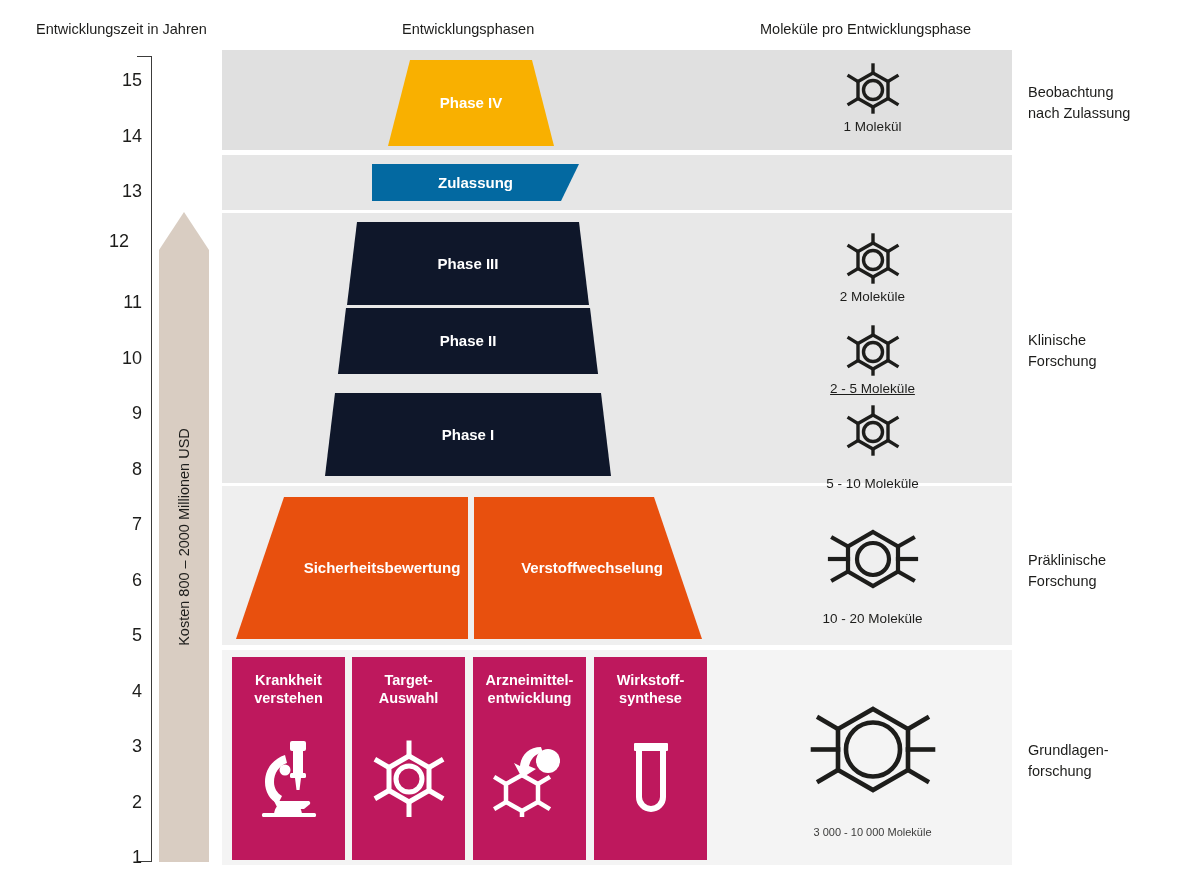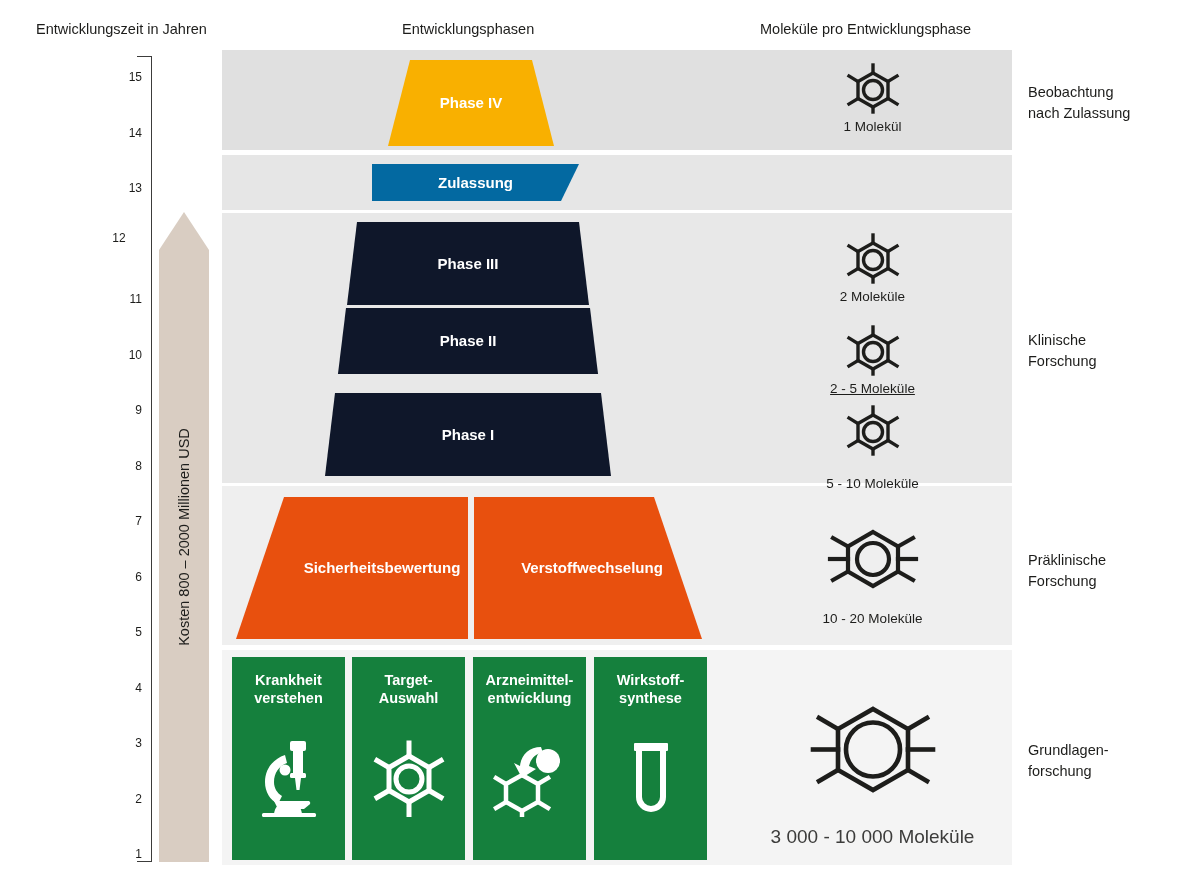--- a/index.html
+++ b/index.html
@@ -12,21 +12,21 @@
 
   
   .hdr{position:absolute;font-size:14.5px;color:#1d1d1b;white-space:nowrap;}
   #hdr-time{left:36px;top:21px;}
   #hdr-phases{left:402px;top:21px;}
   #hdr-mol{left:760px;top:21px;}
 
   
   .axis-line{position:absolute;left:151px;top:56px;width:1px;height:805px;background:#3c3c3b;}
   .axis-cap{position:absolute;left:137px;width:15px;height:1px;background:#3c3c3b;}
-  .tick{position:absolute;width:46px;text-align:right;font-size:12px;color:#1d1d1b;left:96px;}
+  .tick{position:absolute;width:46px;text-align:right;font-size:18px;color:#1d1d1b;left:96px;}
 
   
   .cost-arrow{position:absolute;left:159px;top:212px;width:50px;height:650px;
     background:#d9cdc2;
     clip-path:polygon(0 38px,25px 0,50px 38px,50px 650px,0 650px);}
   .cost-label{position:absolute;left:159px;top:212px;width:650px;height:50px;
     transform:rotate(-90deg);transform-origin:0 0;
     margin-top:650px;
     display:flex;align-items:center;justify-content:center;
     font-size:14.5px;color:#1d1d1b;white-space:nowrap;}
@@ -59,21 +59,21 @@
   #phase1{left:325px;top:393px;width:286px;height:83px;
     clip-path:polygon(10px 0,276px 0,286px 83px,0 83px);}
 
   .preclin{position:absolute;background:#e8500e;}
   #sicherheit{left:236px;top:497px;width:232px;height:142px;
     clip-path:polygon(48px 0,232px 0,232px 142px,0 142px);}
   #verstoffwechselung{left:474px;top:497px;width:228px;height:142px;
     clip-path:polygon(0 0,180px 0,228px 142px,0 142px);padding-left:8px;}
 
   
-  .card{position:absolute;top:657px;width:113px;height:203px;background:#15803d;
+  .card{position:absolute;top:657px;width:113px;height:203px;background:#be185d;
     display:flex;flex-direction:column;align-items:center;}
   #card-1{left:232px;} #card-2{left:352px;}
   #card-3{left:473px;} #card-4{left:594px;}
   .card-title{margin-top:15px;color:#fff;font-weight:bold;font-size:14.5px;
     line-height:1.22;text-align:center;}
   .card-icon{flex:1;display:flex;align-items:center;justify-content:center;
     width:100%;padding-bottom:12px;}
   .card-icon svg{width:74px;height:78px;}
 
   
@@ -84,21 +84,21 @@
   #mol-1 .mol-cap{margin-top:5px;}
   #mol-2{left:790px;top:232px;width:165px;}
   #mol-2 .mol-cap{margin-top:5px;}
   #mol-3{left:790px;top:324px;width:165px;text-decoration:underline;}
   #mol-3 .mol-cap{margin-top:5px;}
   #mol-4{left:790px;top:404px;width:165px;}
   #mol-4 .mol-cap{margin-top:20px;}
   #mol-5{left:780px;top:515px;width:185px;}
   #mol-5 .mol-cap{margin-top:8px;}
   #mol-6{left:765px;top:687px;width:215px;}
-  #mol-6 .mol-cap{margin-top:14px;font-size:19px;color:#3c3c3b;}
+  #mol-6 .mol-cap{margin-top:14px;font-size:11px;color:#3c3c3b;}
 
   
   .stage-lbl{position:absolute;left:1028px;font-size:14.5px;line-height:1.42;color:#1d1d1b;}
   #stage-1{top:82px;} #stage-2{top:330px;}
   #stage-3{top:550px;} #stage-4{top:740px;}
 </style>
 </head>
 <body>
 
 <div class="stage">

